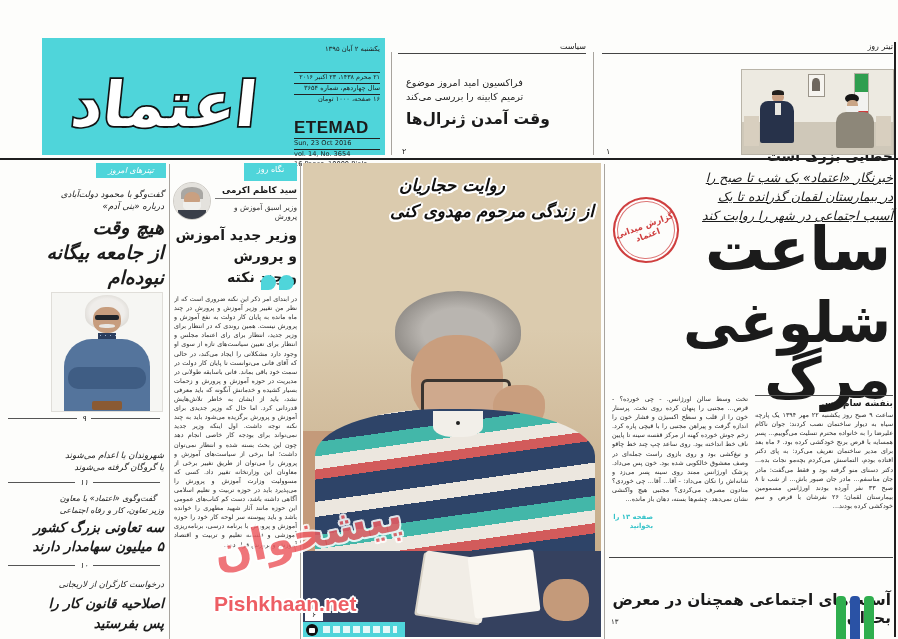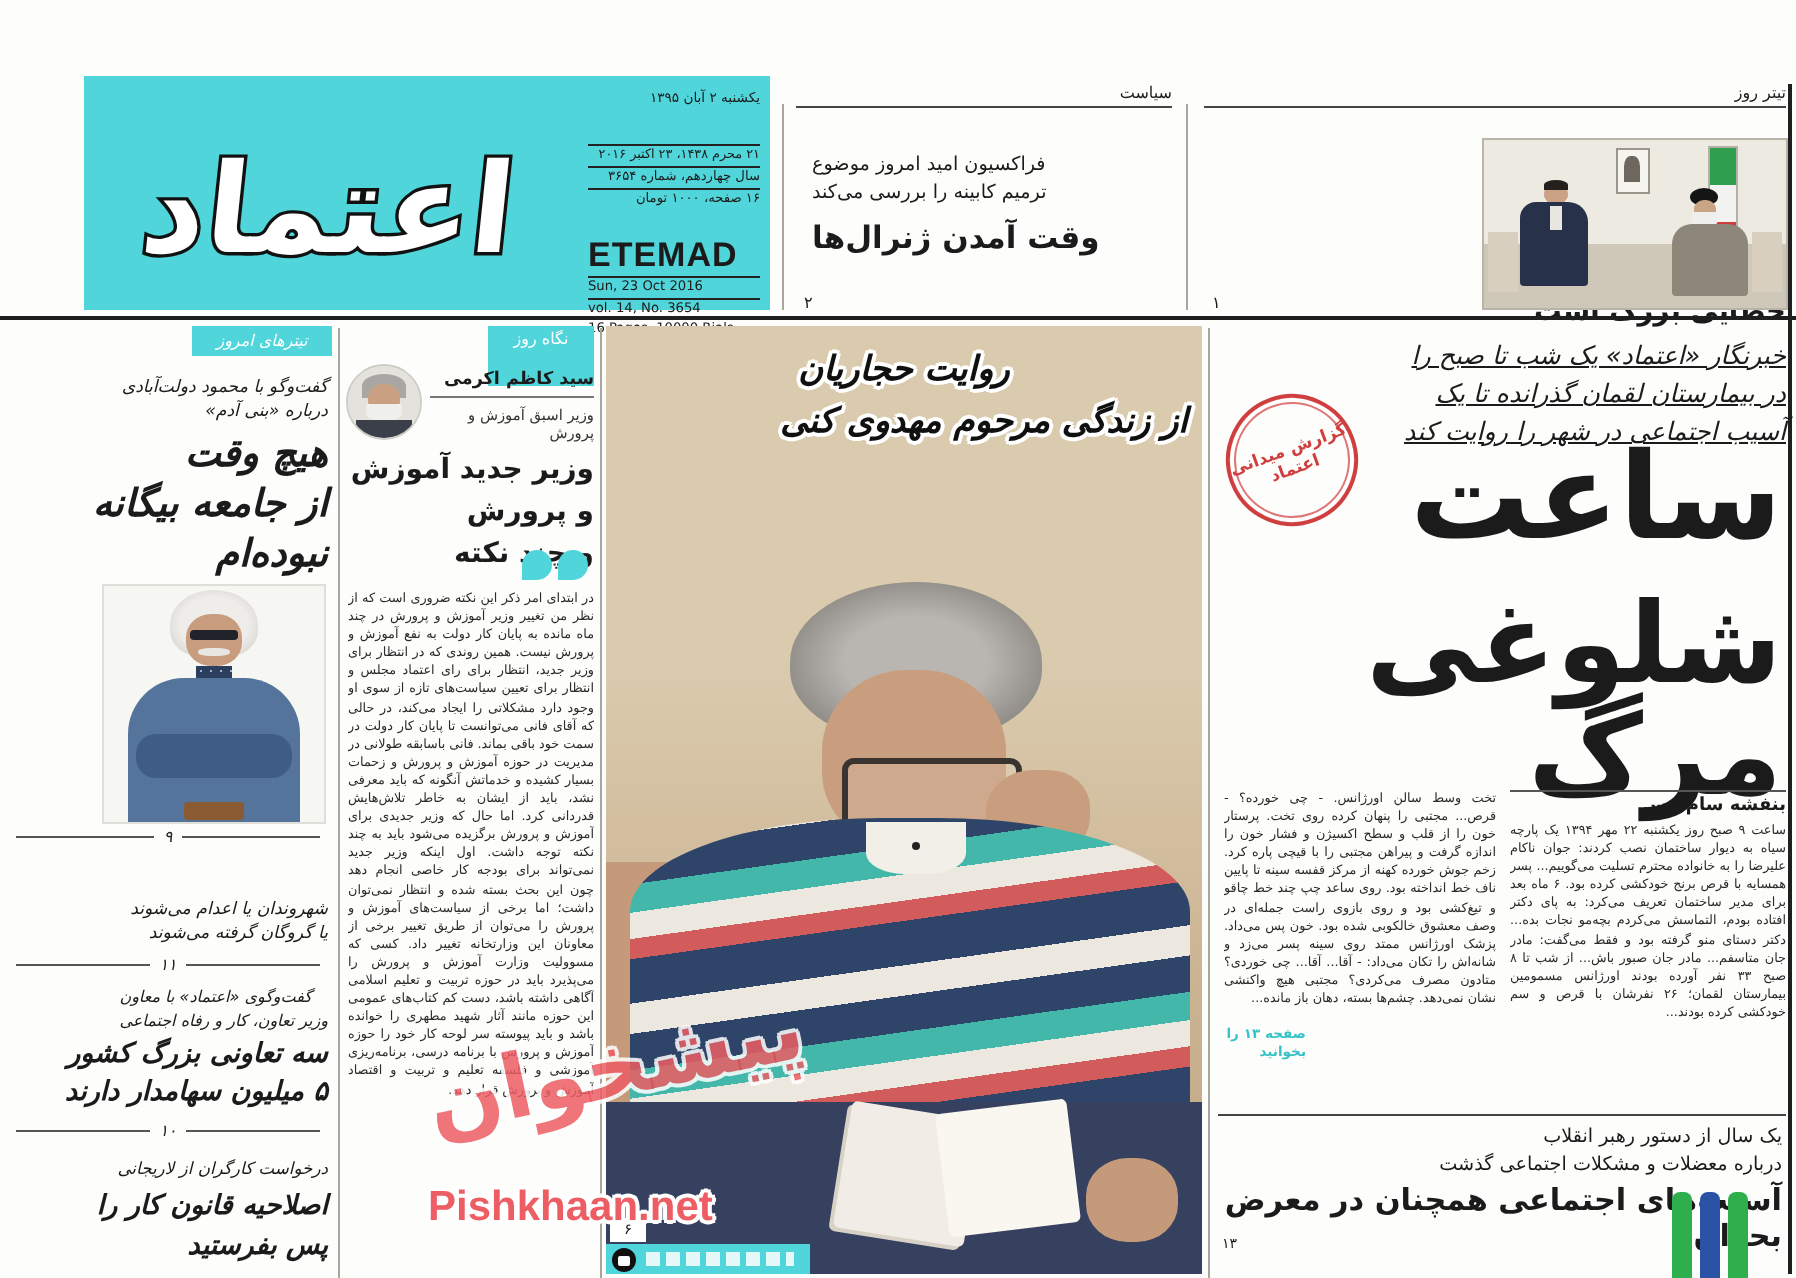--- a/index.html
+++ b/index.html
@@ -136,21 +136,21 @@
         <span class="n">۱۰</span>
         <span class="ln"></span>
     </div>
 
     <div class="pre kick" style="position:absolute;right:2px;top:415px;text-align:right;font-size:8.4px;">درخواست کارگران از لاریجانی</div>
     <div class="pre" style="position:absolute;right:2px;top:430px;text-align:right;font-size:13.5px;line-height:20px;font-weight:bold;">اصلاحیه قانون کار را
 پس بفرستید</div>
   </div>
 
   <div class="abs" style="left:174px;top:163px;width:123px;height:476px;">
-    <div class="cyanbox seclabel" style="position:absolute;left:70px;top:0;width:53px;height:30px;line-height:14px;">نگاه روز</div>
+    <div class="cyanbox seclabel" style="position:absolute;left:70px;top:0;width:53px;height:18px;line-height:14px;">نگاه روز</div>
 
     <div class="abs" style="left:0;top:20px;width:36px;height:36px;border-radius:50%;background:#e4e2dd;overflow:hidden;outline:1px solid #cfccc6;">
       <div class="abs" style="left:7px;top:4px;width:22px;height:12px;background:#a9a7a3;border-radius:50% 50% 0 0;"></div>
       <div class="abs" style="left:10px;top:9px;width:16px;height:15px;background:#c9a081;border-radius:45%;"></div>
       <div class="abs" style="left:9px;top:19px;width:18px;height:9px;background:#efefec;border-radius:0 0 50% 50%;"></div>
       <div class="abs" style="left:4px;top:27px;width:28px;height:9px;background:#3a3f49;"></div>
     </div>
     <div style="position:absolute;right:0;top:22px;width:82px;text-align:right;font-size:8.8px;font-weight:bold;border-bottom:1px solid #777;padding-bottom:3px;">سید کاظم اکرمی</div>
     <div style="position:absolute;right:0;top:40px;width:82px;text-align:right;font-size:7.4px;color:#333;">وزیر اسبق آموزش و پرورش</div>
     <div class="pre" style="position:absolute;right:0;top:62px;width:123px;text-align:right;font-size:14px;line-height:21px;font-weight:bold;">وزیر جدید آموزش و پرورش
@@ -200,22 +200,20 @@
 
     <div class="abs" style="right:0;top:232px;width:138px;">
       <div style="border-top:1px solid #555;font-size:9px;font-weight:bold;padding-top:2px;">بنفشه سام‌گیس</div>
       <div class="tiny" style="margin-top:3px;height:145px;overflow:hidden;">ساعت ۹ صبح روز یکشنبه ۲۲ مهر ۱۳۹۴ یک پارچه سیاه به دیوار ساختمان نصب کردند: جوان ناکام علیرضا را به خانواده محترم تسلیت می‌گوییم... پسر همسایه با قرص برنج خودکشی کرده بود. ۶ ماه بعد برای مدیر ساختمان تعریف می‌کرد: به پای دکتر افتاده بودم، التماسش می‌کردم بچه‌مو نجات بده... دکتر دستای منو گرفته بود و فقط می‌گفت: مادر جان متاسفم... مادر جان صبور باش... از شب تا ۸ صبح ۳۳ نفر آورده بودند اورژانس مسمومین بیمارستان لقمان؛ ۲۶ نفرشان با قرص و سم خودکشی کرده بودند...</div>
     </div>
     <div class="tiny abs" style="left:3px;top:232px;width:136px;height:158px;overflow:hidden;">تخت وسط سالن اورژانس. - چی خورده؟ - قرص... مجتبی را پنهان کرده روی تخت. پرستار خون را از قلب و سطح اکسیژن و فشار خون را اندازه گرفت و پیراهن مجتبی را با قیچی پاره کرد. زخم جوش خورده کهنه از مرکز قفسه سینه تا پایین ناف خط انداخته بود. روی ساعد چپ چند خط چاقو و تیغ‌کشی بود و روی بازوی راست جمله‌ای در وصف معشوق خالکوبی شده بود. خون پس می‌داد. پزشک اورژانس ممتد روی سینه پسر می‌زد و شانه‌اش را تکان می‌داد: - آقا... آقا... چی خوردی؟ متادون مصرف می‌کردی؟ مجتبی هیچ واکنشی نشان نمی‌دهد. چشم‌ها بسته، دهان باز مانده...</div>
     <div class="pre" style="position:absolute;left:0px;top:350px;width:44px;font-size:6.8px;line-height:9px;color:#35c3c9;font-weight:bold;background:#fdfdfb;">صفحه ۱۳ را
 بخوانید</div>
 
     <div class="thinrule abs" style="left:0;top:394px;width:284px;"></div>
-    <div class="pre" style="position:absolute;right:2px;top:399px;text-align:right;font-size:9.6px;line-height:13.5px;">یک سال از دستور رهبر انقلاب
-درباره معضلات و مشکلات اجتماعی گذشت</div>
     <div style="position:absolute;right:2px;top:428px;text-align:right;font-size:15.2px;font-weight:bold;">آسیب‌های اجتماعی همچنان در معرض بحران</div>
     <div style="position:absolute;left:2px;top:455px;font-size:7px;">۱۳</div>
   </div>
 
   <div class="abs wm outline" style="left:212px;top:508px;font-size:44px;transform:rotate(-12deg);opacity:.85;">پیشخوان</div>
   <div class="abs wm outline" style="left:214px;top:592px;font-size:21px;direction:ltr;font-family:'Liberation Sans','DejaVu Sans',sans-serif;">Pishkhaan.net</div>
 
   <div class="abs bar" style="left:836px;top:596px;width:10px;height:43px;background:#2fae4e;"></div>
   <div class="abs bar" style="left:850px;top:596px;width:10px;height:43px;background:#2a52a5;"></div>
   <div class="abs bar" style="left:864px;top:596px;width:10px;height:43px;background:#2fae4e;"></div>

